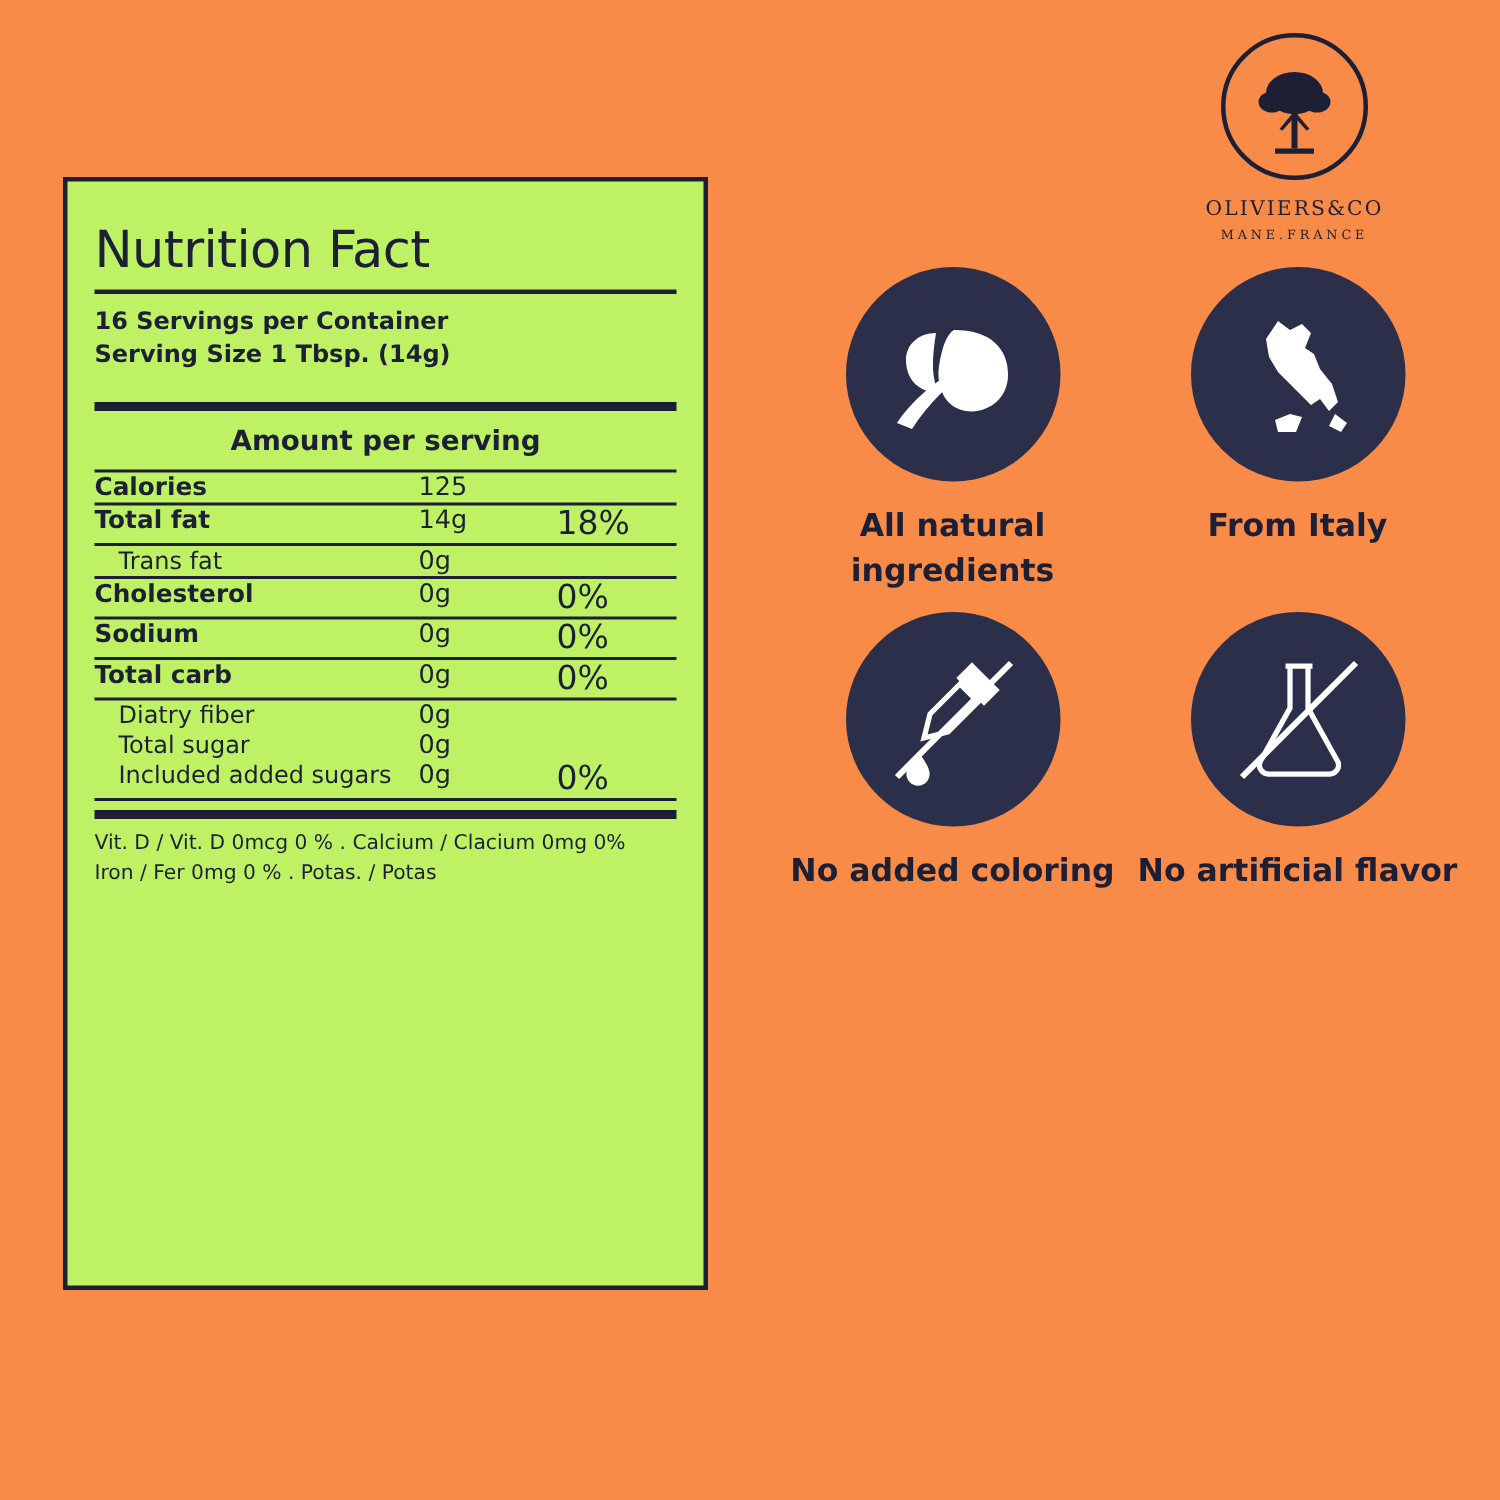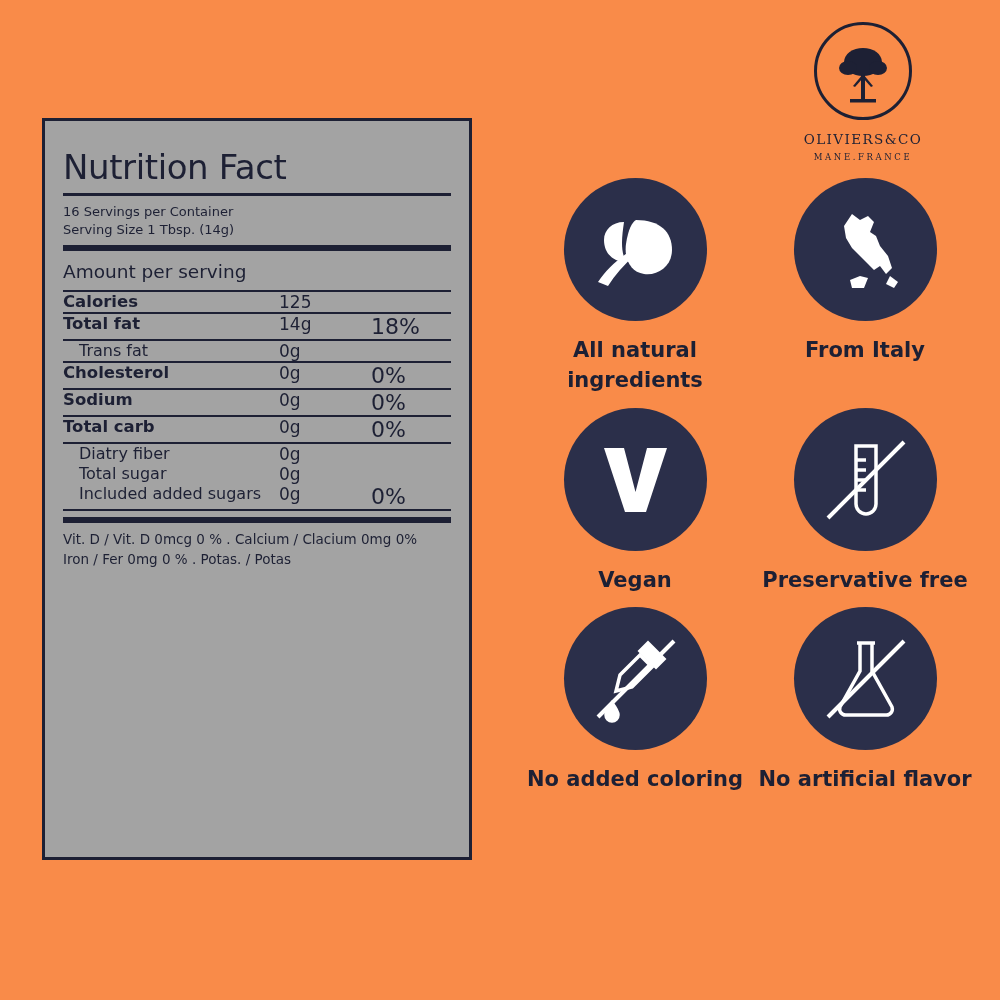--- a/index.html
+++ b/index.html
@@ -15,51 +15,52 @@
     position: relative;
   }
 
   
   .nutrition-panel {
     position: absolute;
     left: 42px;
     top: 118px;
     width: 430px;
     height: 742px;
-    background: #a3a3a3;
+    background: #bef264;
     border: 3px solid #1d2034;
     box-sizing: border-box;
     padding: 14px 18px 0 18px;
   }
   .nf-title {
     font-size: 34px;
     font-weight: 400;
     color: #1d2034;
     letter-spacing: -0.4px;
     margin: 12px 0 6px 0;
     font-family: "DejaVu Sans", sans-serif;
   }
   .rule-thick { height: 6px; background: #1d2034; margin: 0; }
   .rule-thin { height: 2px; background: #1d2034; margin: 0; }
   .rule-med { height: 3px; background: #1d2034; margin: 0; }
 
   .servings {
-    font-weight: normal;
-    font-size: 13px;
+    font-weight: bold;
+    font-size: 16px;
     color: #1d2034;
     line-height: 1.35;
-    padding: 7px 0 7px 0;
+    padding: 7px 0 22px 0;
     font-family: "DejaVu Sans", sans-serif;
   }
   .amount-per {
-    font-weight: normal;
+    font-weight: bold;
     font-size: 18.5px;
     color: #1d2034;
     padding: 10px 0 8px 0;
     font-family: "DejaVu Sans", sans-serif;
+    text-align: center;
   }
 
   table.nf {
     width: 100%;
     border-collapse: collapse;
     font-family: "DejaVu Sans", sans-serif;
     color: #1d2034;
   }
   table.nf td {
     padding: 0;
@@ -304,46 +305,20 @@
             <path d="M58 36 L66 42 L74 38 L80 44 L76 54 L82 58 L86 68 L94 78 L98 90 L92 96 L86 88 L80 92 L74 86 L66 78 L58 70 L52 60 L50 48 Z"></path>
             <path d="M96 98 L104 104 L100 110 L92 106 Z"></path>
             <path d="M66 98 L74 100 L70 110 L58 110 L56 102 Z"></path>
           </g>
         </svg>
       </div>
       <div class="badge-label">From Italy</div>
     </div>
   </div>
 
-  <div class="badge-row">
-    <div class="badge">
-      <div class="badge-circle">
-        <svg width="143" height="143" viewBox="0 0 143 143">
-          <path d="M40 40 L60 40 L71.5 84 L83 40 L103 40 L82 104 L61 104 Z" fill="#ffffff"></path>
-        </svg>
-      </div>
-      <div class="badge-label">Vegan</div>
-    </div>
-
-    <div class="badge">
-      <div class="badge-circle">
-        <svg width="143" height="143" viewBox="0 0 143 143">
-          <g fill="none" stroke="#ffffff" stroke-width="3.5">
-            <path d="M62 38 L82 38 L82 96 A10 10 0 0 1 62 96 Z"></path>
-            <line x1="62" y1="52" x2="72" y2="52"></line>
-            <line x1="62" y1="62" x2="72" y2="62"></line>
-            <line x1="62" y1="72" x2="72" y2="72"></line>
-            <line x1="62" y1="82" x2="72" y2="82"></line>
-            <line x1="34" y1="110" x2="110" y2="34" stroke-width="4"></line>
-          </g>
-        </svg>
-      </div>
-      <div class="badge-label">Preservative free</div>
-    </div>
-  </div>
 
   <div class="badge-row">
     <div class="badge">
       <div class="badge-circle">
         <svg width="143" height="143" viewBox="0 0 143 143">
           <g fill="none" stroke="#ffffff" stroke-width="3.5">
             <path d="M84 36 L100 52 L92 60 L76 44 Z" fill="#ffffff"></path>
             <path d="M76 48 L56 68 L52 84 L68 80 L88 60 Z"></path>
             <path d="M48 96 C48 96 42 104 42 108 A6 6 0 0 0 54 108 C54 104 48 96 48 96 Z" fill="#ffffff"></path>
             <line x1="34" y1="110" x2="110" y2="34" stroke-width="4"></line>

